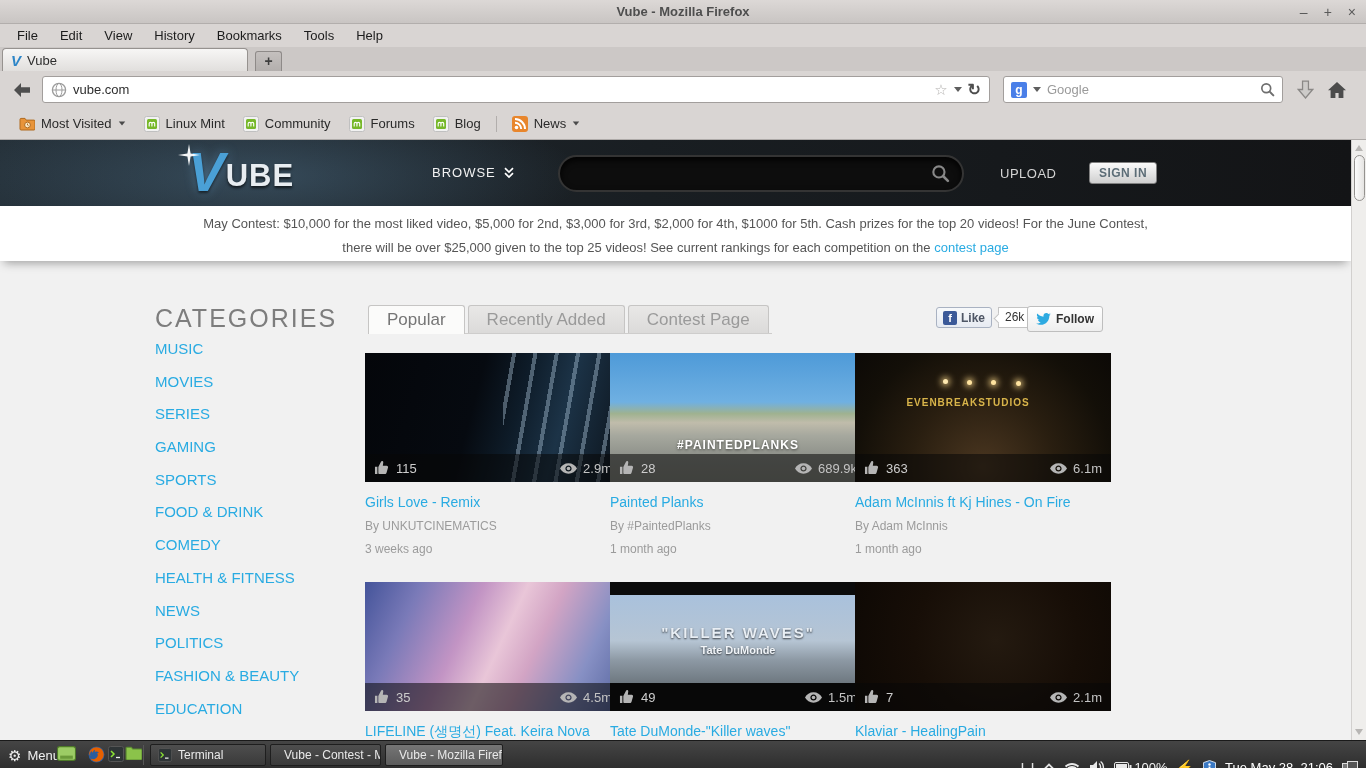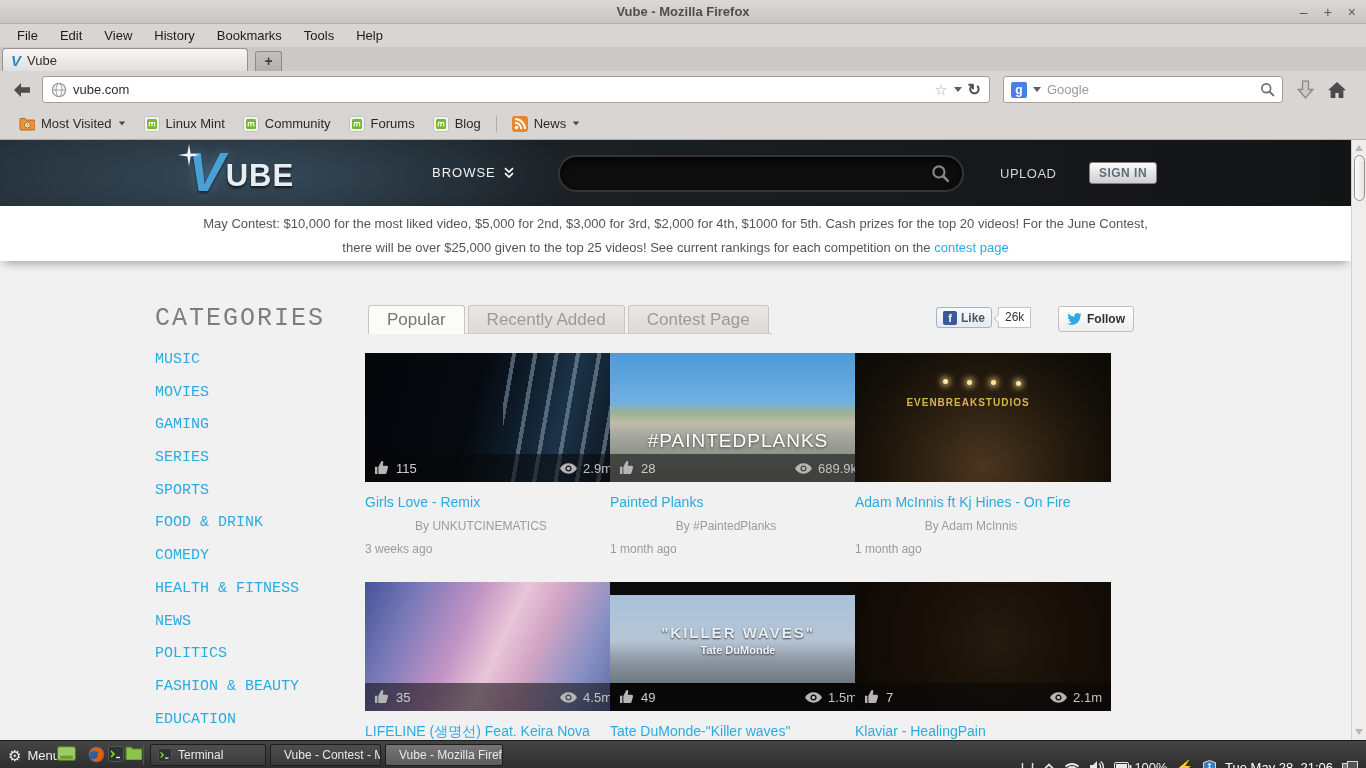--- a/index.html
+++ b/index.html
@@ -75,61 +75,61 @@
   .signin { position:absolute; left:1089px; top:22px; width:68px; height:22px; border-radius:3px;
     background:linear-gradient(#fbfbfb,#cfcfcf); border:1px solid #808080; text-align:center;
     font-size:12px; font-weight:bold; color:#5c6d77; line-height:20px; letter-spacing:.5px; }
 
   .vbanner { position:absolute; top:66px; left:0; width:1351px; height:55px; background:#fff;
     box-shadow:0 6px 9px -4px rgba(0,0,0,.35); text-align:center; }
   .vbanner .l1 { padding-top:10px; font-size:13px; color:#555; }
   .vbanner .l2 { margin-top:9px; font-size:13px; color:#555; }
   .vbanner a { color:#29abe2; text-decoration:none; }
 
-  .categories { position:absolute; left:155px; top:164px; width:215px;font-family:Liberation Mono, monospace; }
+  .categories { position:absolute; left:155px; top:164px; width:215px; }
   .categories h2 { font-size:25px; font-weight:normal; color:#7d7d7d; letter-spacing:2px; }
-  .categories ul { list-style:none; margin-top:18px; }
+  .categories ul { list-style:none; margin-top:7px; }
   .categories li { height:32.7px; font-size:15px; }
   .categories a { color:#29abe2; text-decoration:none; }
 
   .site-tabs { position:absolute; left:368px; top:165px; display:flex; border-bottom:1px solid #cecdcc; height:29px; }
   .stab { padding:0 18px; margin-right:3px; font-size:17px; color:#9a9a9a; line-height:27px;
     background:linear-gradient(#e9e8e7,#dbdad9); border:1px solid #c6c5c4; border-bottom:none; border-radius:3px 3px 0 0; }
   .stab.active { background:#fbfbfa; color:#757575; margin-bottom:-1px; }
 
   .fb-cluster { position:absolute; left:936px; top:167px; display:flex; align-items:center; }
   .fb-btn { height:21px; display:flex; align-items:center; gap:4px; padding:0 6px;
     background:linear-gradient(#f7f9fb,#e7ebf2); border:1px solid #a9b2c2; border-radius:3px; }
   .fb-f { width:14px; height:14px; background:#3b5998; border-radius:2px; color:#fff; font-weight:bold; font-size:11px; text-align:center; line-height:14px; }
   .fb-like-label { font-size:12px; font-weight:bold; color:#4e5665; }
   .fb-count { position:relative; margin-left:6px; height:21px; padding:0 6px; background:#fff; border:1px solid #c4c4c4;
     font-size:12px; color:#333; line-height:19px; }
   .fb-count::before { content:""; position:absolute; left:-4px; top:7px; width:6px; height:6px; background:#fff;
     border-left:1px solid #c4c4c4; border-bottom:1px solid #c4c4c4; transform:rotate(45deg); }
   .tw-btn { position:absolute; left:1027px; top:166px; height:23px; display:flex; align-items:center; gap:5px; padding:12px 8px;
-    background:linear-gradient(#ffffff,#eeeeee); border:1px solid #bebebe; border-radius:3px;margin-left:31px; }
+    background:linear-gradient(#ffffff,#eeeeee); border:1px solid #bebebe; border-radius:3px; }
   .tw-label { font-size:12px; font-weight:bold; color:#333; }
 
   
   .card { position:absolute; width:232px; }
   .thumb { position:relative; width:256px; height:129px; overflow:hidden;padding-left:24px; }
   .stats { position:absolute; bottom:0; left:0; width:100%; height:28px; background:rgba(8,8,8,.55);
     display:flex; align-items:center; padding:0 9px; gap:7px; }
   .stats .likes { font-size:13px; color:#cdcdcd; }
   .stats .views { font-size:13px; color:#c3c3c3; }
   .stats .right { margin-left:auto; display:flex; align-items:center; gap:6px; }
   .vtitle { display:block; margin-top:12px; font-size:14px; color:#29abe2; text-decoration:none; }
-  .vauthor { margin-top:9px; font-size:12px; color:#9b9b9b;text-align:center; }
+  .vauthor { margin-top:9px; font-size:12px; color:#9b9b9b; }
   .vage { margin-top:9px; font-size:12px; color:#9b9b9b; }
 
   .t0 { background:linear-gradient(105deg,#04060a 0%,#060a10 42%,#0e1c29 58%,#1c3347 74%,#0b121a 100%); }
   .t0 .blinds { position:absolute; right:0; top:0; width:46%; height:100%;
     background:repeating-linear-gradient(100deg, rgba(0,0,0,0) 0 9px, rgba(185,210,230,.38) 9px 13px, rgba(0,0,0,0) 13px 21px); }
   .t1 { background:linear-gradient(to bottom,#4e9ad8 0%,#6fb0e2 38%,#9fb290 47%,#c0bcab 54%,#a6a89e 64%,#8e918a 80%,#84877f 100%); }
-  .t1 .ttext { position:absolute; left:0; right:0; bottom:30px; text-align:center; font-size:19px; font-weight:normal;
+  .t1 .ttext { position:absolute; left:0; right:0; bottom:30px; text-align:center; font-size:12px; font-weight:bold;
     color:#fff; letter-spacing:1px; text-shadow:0 1px 3px rgba(0,0,0,.6); }
   .t2 { background:radial-gradient(circle at 50% 88%, #4a3620 0%, #291e10 42%, #130f08 75%, #0c0906 100%); }
   .t2 .lights { position:absolute; left:88px; top:26px; width:5px; height:5px; border-radius:50%; background:#ffe9b0;
     box-shadow:0 0 6px 2px rgba(255,220,140,.8), 24px 1px 6px 2px rgba(255,220,140,.8), 24px 1px 0 0 #ffe9b0,
                48px 1px 6px 2px rgba(255,220,140,.8), 48px 1px 0 0 #ffe9b0, 73px 2px 6px 2px rgba(255,220,140,.8), 73px 2px 0 0 #ffe9b0; }
   .t2 .ttext { position:absolute; left:0; right:30px; top:44px; text-align:center; font-size:10px; font-weight:bold;
     color:#d8b44a; letter-spacing:1px; }
   .t3 { background:linear-gradient(115deg,#44549a 0%,#7a7ab8 18%,#c294c4 38%,#e9c6d8 52%,#d2a4c4 64%,#8790c4 82%,#55649e 100%); }
   .t4 { background:#0b0b0b; }
   .t4 .kw-sky { position:absolute; left:0; top:13px; width:100%; height:88px;
@@ -315,22 +315,22 @@
         <span>there will be over $25,000 given to the top 25 videos! See current rankings for each competition on the</span>
         <a href="#">contest page</a>
       </div>
     </div>
 
     <div class="categories">
       <h2>CATEGORIES</h2>
       <ul>
         <li><a href="#">MUSIC</a></li>
         <li><a href="#">MOVIES</a></li>
+        <li><a href="#">SERIES</a></li>
         <li><a href="#">GAMING</a></li>
-        <li><a href="#">SERIES</a></li>
         <li><a href="#">SPORTS</a></li>
         <li><a href="#">FOOD &amp; DRINK</a></li>
         <li><a href="#">COMEDY</a></li>
         <li><a href="#">HEALTH &amp; FITNESS</a></li>
         <li><a href="#">NEWS</a></li>
         <li><a href="#">POLITICS</a></li>
         <li><a href="#">FASHION &amp; BEAUTY</a></li>
         <li><a href="#">EDUCATION</a></li>
       </ul>
     </div>
@@ -396,20 +396,33 @@
       </div>
       <a href="#" class="vtitle">Painted Planks</a>
       <div class="vauthor">By #PaintedPlanks</div>
       <div class="vage">1 month ago</div>
     </div>
 
     <div class="card" style="left:855px; top:213px;">
       <div class="thumb t2">
         <span class="lights"></span>
         <div class="ttext">EVENBREAKSTUDIOS</div>
+        <div class="stats">
+          <svg width="15" height="14" viewBox="0 0 16 15" fill="#b5b5b5">
+              <path d="M1 6.2h2.6V14H1zM4.6 13.5V6.4L7.6.6c.2-.4.6-.6 1-.6.8 0 1.4.7 1.3 1.5L9.4 5h4.1c1 0 1.8 1 1.5 2l-1.6 5.6c-.2.8-.9 1.4-1.7 1.4H5.5c-.4 0-.7-.2-.9-.5z"></path>
+            </svg>
+          <span class="likes">363</span>
+          <span class="right">
+            <svg width="17" height="11" viewBox="0 0 18 11" fill="#b5b5b5">
+                <path d="M9 0C5.1 0 1.7 2.2 0 5.5 1.7 8.8 5.1 11 9 11s7.3-2.2 9-5.5C16.3 2.2 12.9 0 9 0zm0 8.8c-1.8 0-3.3-1.5-3.3-3.3S7.2 2.2 9 2.2s3.3 1.5 3.3 3.3S10.8 8.8 9 8.8z"></path>
+                <circle cx="9" cy="5.5" r="1.9"></circle>
+              </svg>
+            <span class="views">6.1m</span>
+          </span>
+        </div>
       </div>
       <a href="#" class="vtitle">Adam McInnis ft Kj Hines - On Fire</a>
       <div class="vauthor">By Adam McInnis</div>
       <div class="vage">1 month ago</div>
     </div>
 
     <div class="card" style="left:365px; top:442px;">
       <div class="thumb t3">
         <div class="stats">
           <svg width="15" height="14" viewBox="0 0 16 15" fill="#b5b5b5">

